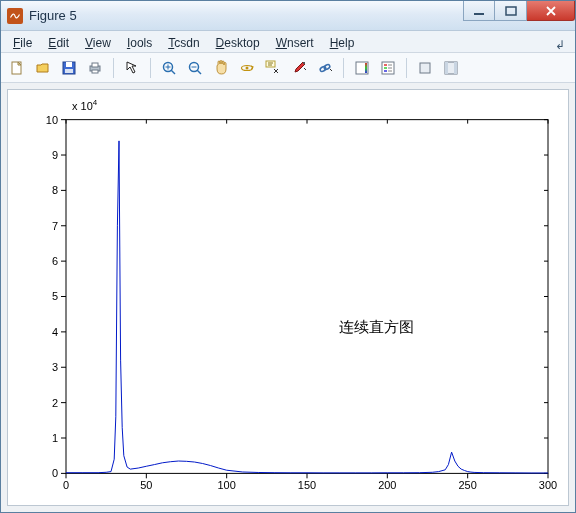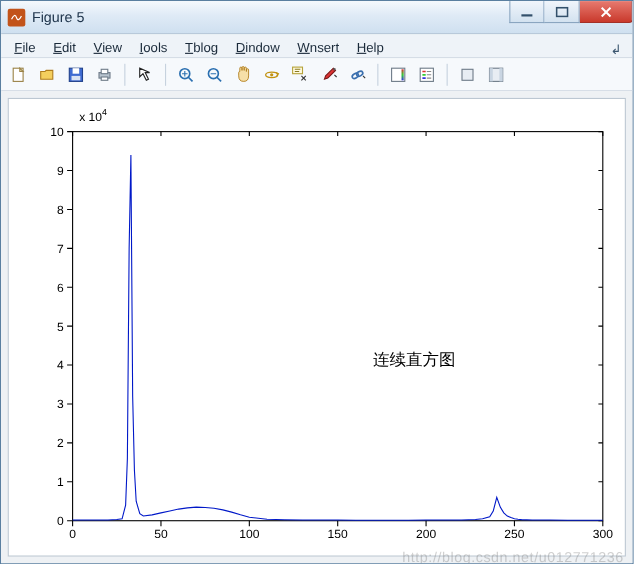--- a/index.html
+++ b/index.html
@@ -165,22 +165,22 @@
         </svg>
     </div>
   </div>
 </div>
 
 <div class="menubar">
   <span class="menu-item"><u>F</u><span>ile</span></span>
   <span class="menu-item"><u>E</u><span>dit</span></span>
   <span class="menu-item"><u>V</u><span>iew</span></span>
   <span class="menu-item"><u>I</u><span>ools</span></span>
-  <span class="menu-item"><u>T</u><span>blog</span></span>
-  <span class="menu-item"><u>D</u><span>indow</span></span>
+  <span class="menu-item"><u>T</u><span>csdn</span></span>
+  <span class="menu-item"><u>D</u><span>esktop</span></span>
   <span class="menu-item"><u>W</u><span>nsert</span></span>
   <span class="menu-item"><u>H</u><span>elp</span></span>
   <span class="menu-spacer"></span>
   <span class="menu-arrow">↲</span>
 </div>
 
 <div class="toolbar">
   <div class="tbtn" title="New Figure">
     <svg viewBox="0 0 16 16">
         <rect x="3" y="2" width="9" height="12" fill="#fff" stroke="#9a8246"></rect>
@@ -359,14 +359,13 @@
         <line x1="540" y1="65.80000000000001" x2="536" y2="65.80000000000001" class="tick"></line>
         <text x="50" y="69.80000000000001" class="tick-label" text-anchor="end">9</text>
         <line x1="58" y1="30" x2="53" y2="30" class="tick"></line>
         <line x1="540" y1="30" x2="536" y2="30" class="tick"></line>
         <text x="50" y="34" class="tick-label" text-anchor="end">10</text>
         <text x="64" y="20" class="mult-label">x 10<tspan dy="-5" font-size="8">4</tspan></text>
         <path d="M58.0 387.3 L74.1 387.3 L90.1 387.3 L98.2 386.9 L103.0 386.2 L106.2 373.7 L107.8 330.7 L109.4 137.4 L111.0 51.5 L112.6 273.4 L114.2 341.5 L115.8 370.1 L119.1 381.6 L122.3 383.7 L130.3 382.6 L138.3 380.8 L146.4 379.1 L154.4 377.3 L162.4 376.2 L170.5 375.5 L178.5 375.8 L186.5 376.5 L194.6 378.0 L202.6 380.1 L210.6 382.6 L218.7 384.8 L234.7 386.6 L250.8 387.1 L266.9 387.3 L282.9 387.4 L299.0 387.4 L315.1 387.5 L331.1 387.5 L347.2 387.5 L363.3 387.5 L379.3 387.4 L395.4 387.4 L411.5 387.3 L424.3 386.9 L430.7 386.2 L437.2 384.4 L440.4 379.1 L443.6 366.5 L446.8 375.5 L450.0 380.8 L453.2 383.7 L456.5 385.1 L459.7 386.2 L462.9 386.7 L466.1 387.0 L475.7 387.3 L491.8 387.4 L507.9 387.5 L523.9 387.6 L540.0 387.6 " class="data-line"></path>
         <text x="331.1333333333333" y="244.79999999999998" class="ann-label" text-anchor="start">连续直方图</text>
       </svg>
   </div>
-  <div class="watermark">http://blog.csdn.net/u012771236</div>
 </div>
 
 </body></html>

